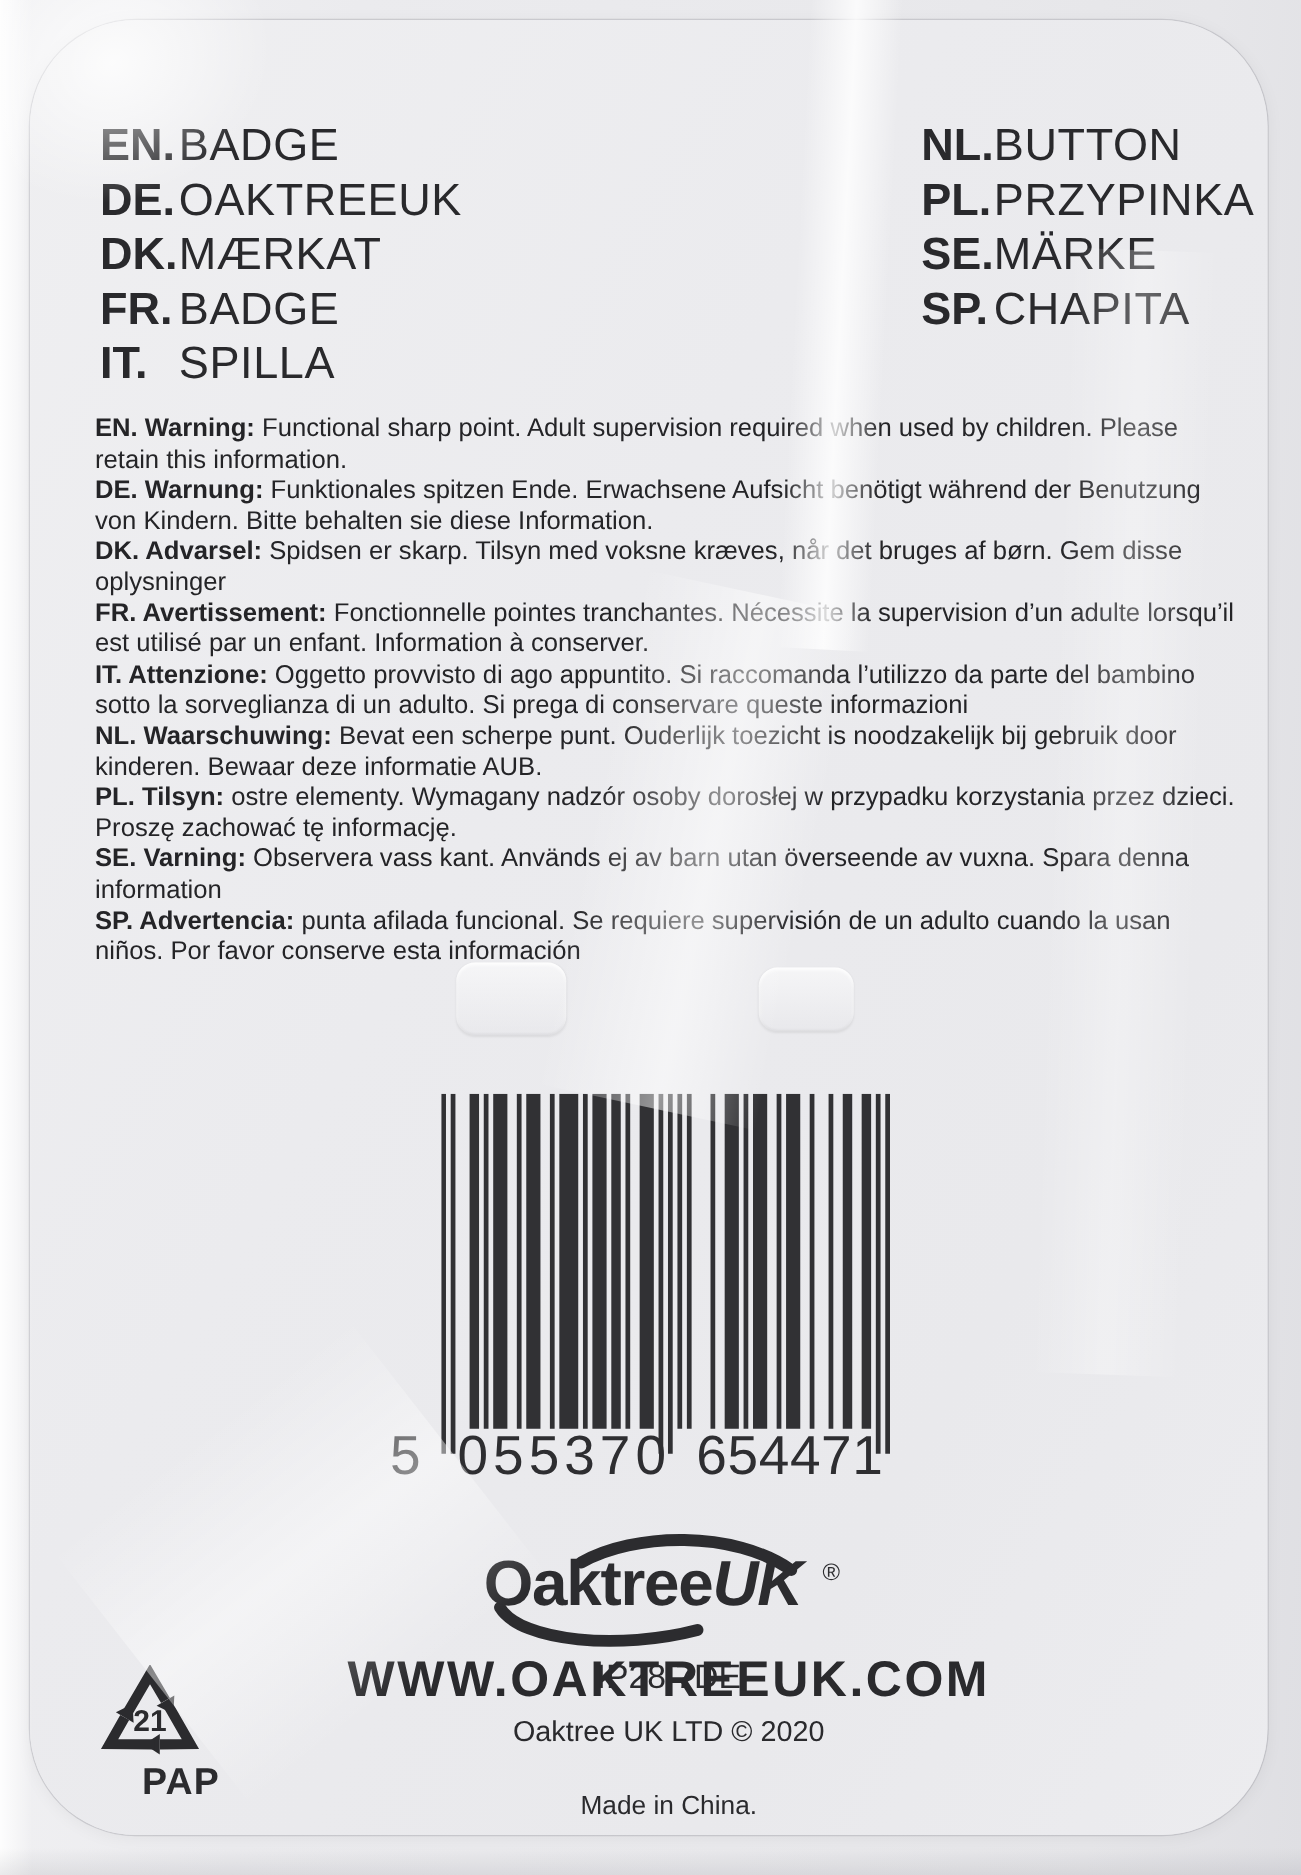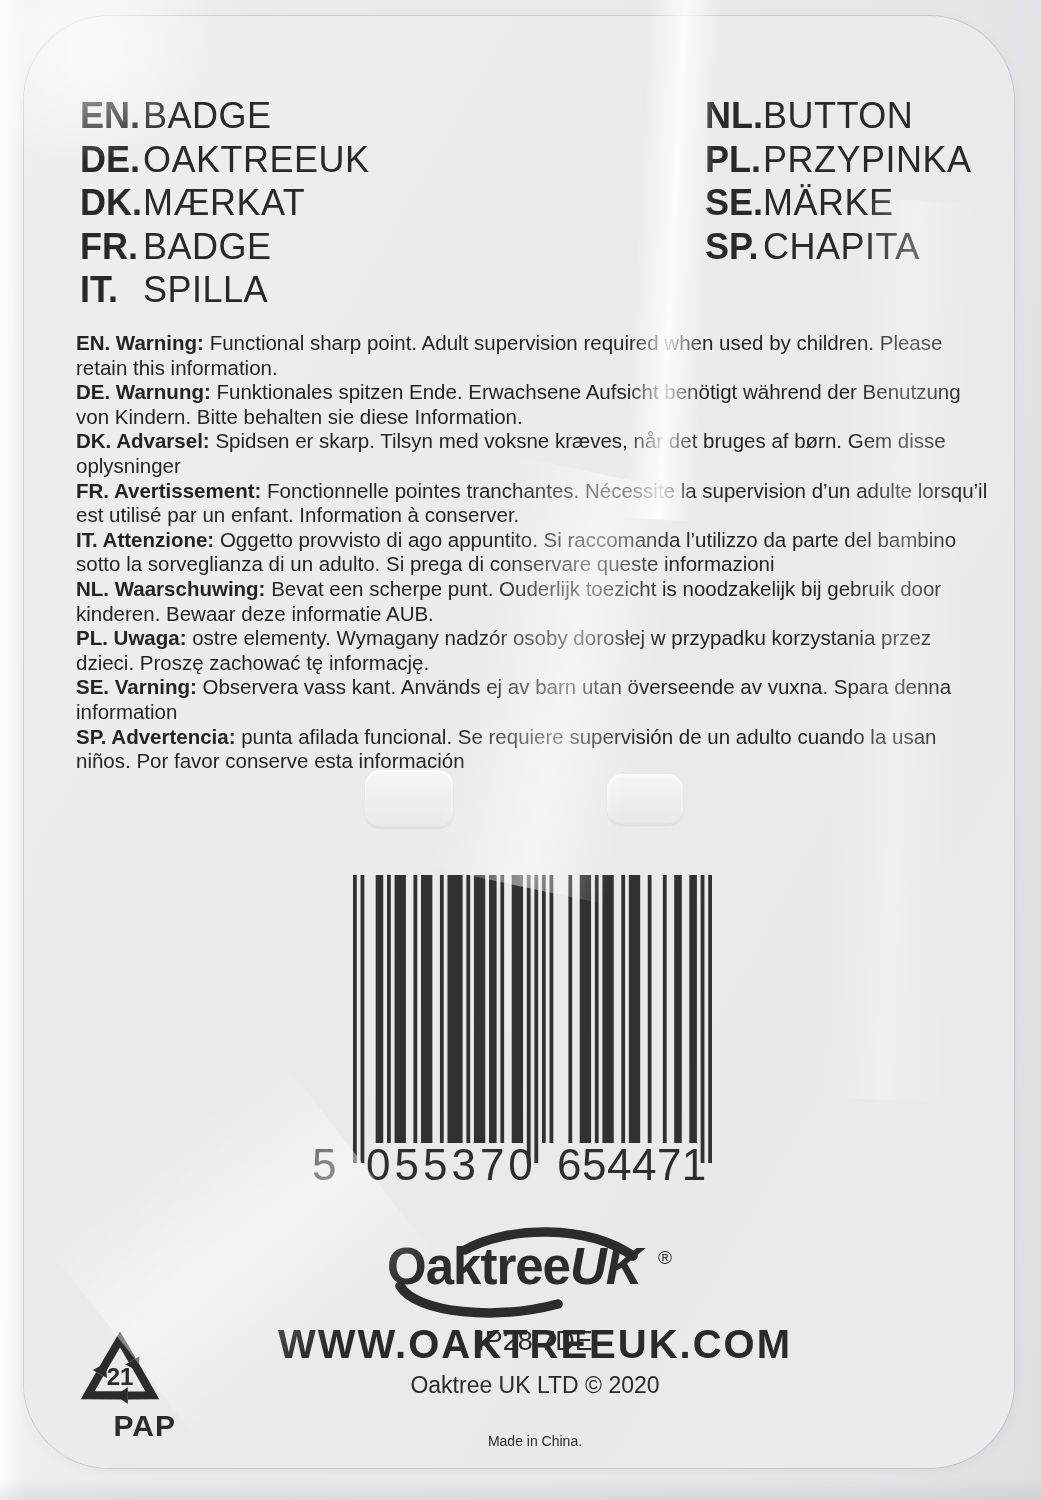--- a/index.html
+++ b/index.html
@@ -9,21 +9,21 @@
     font-family:"Liberation Sans",sans-serif;color:#2b2b2e;
   }
   .insert{
     position:absolute;left:24px;top:16px;width:990px;height:1452px;border-radius:85px;
     background:linear-gradient(120deg,#efeff1 0%,#ebebee 40%,#e9e9ec 75%,#ececef 100%);
     box-shadow:0 0 0 1px rgba(150,150,158,.35),0 2px 14px rgba(0,0,0,.05);
   }
   
   .lang-col{position:absolute;top:94px;font-size:36px;line-height:43.5px;color:#29292c;}
   .lang-left{left:80px;}
-  .lang-right{left:705px;}
+  .lang-right{left:737px;}
   .lang-row{display:flex;}
   .lang-code{font-weight:bold;}
   .lang-left .lang-code{width:63px;}
   .lang-right .lang-code{width:58px;}
   .lang-name{letter-spacing:.5px;}
   
   .warnings{position:absolute;left:76px;top:331px;width:912px;font-size:20.5px;line-height:24.6px;color:#242427;}
   .warnings p{margin:0;}
   
   .slot{
@@ -39,21 +39,21 @@
   .bc-first{left:312px;}
   .bc-left{left:366px;letter-spacing:4px;}
   .bc-right{left:557px;letter-spacing:.5px;}
   
   .logo{position:absolute;left:342px;top:1220px;}
   
   .center-line{position:absolute;left:30px;width:1010px;text-align:center;color:#2a2a2d;}
   .website{top:1322px;font-size:40px;font-weight:bold;letter-spacing:2px;}
   .company{top:1372px;font-size:23px;}
   .postcode{top:1326px;font-size:27px;}
-  .origin{top:1433px;font-size:14px;}
+  .origin{top:1433px;font-size:21px;}
   
   .recycle{position:absolute;left:72px;top:1332px;}
   .pap{position:absolute;left:64px;top:1409px;width:112px;text-align:right;font-size:30px;font-weight:bold;letter-spacing:1px;color:#2b2b2e;}
   
   .glare{position:absolute;pointer-events:none;}
   .g1{left:636px;top:-40px;width:74px;height:560px;transform:rotate(3deg);
       background:linear-gradient(90deg,rgba(255,255,255,0),rgba(255,255,255,.8) 50%,rgba(255,255,255,0));}
   .g2{left:470px;top:470px;width:180px;height:420px;transform:rotate(12deg);
       background:linear-gradient(90deg,rgba(255,255,255,0),rgba(255,255,255,.5) 55%,rgba(255,255,255,0));}
   .g3{left:90px;top:1120px;width:300px;height:260px;transform:rotate(-38deg);
@@ -116,21 +116,21 @@
     </div>
   </div>
 
   <div class="warnings">
     <p><b>EN.  Warning:</b> <span>Functional sharp point. Adult supervision required when used by children. Please retain this information.</span></p>
     <p><b>DE.  Warnung:</b> <span>Funktionales spitzen Ende. Erwachsene Aufsicht benötigt während der Benutzung von Kindern. Bitte behalten sie diese Information.</span></p>
     <p><b>DK.  Advarsel:</b> <span>Spidsen er skarp. Tilsyn med voksne kræves, når det bruges af børn. Gem disse oplysninger</span></p>
     <p><b>FR.  Avertissement:</b> <span>Fonctionnelle pointes tranchantes. Nécessite la supervision d’un adulte lorsqu’il est utilisé par un enfant.  Information à conserver.</span></p>
     <p><b>IT. Attenzione:</b> <span>Oggetto provvisto di ago appuntito. Si raccomanda l’utilizzo da parte del bambino sotto la sorveglianza di un adulto. Si prega di conservare queste informazioni</span></p>
     <p><b>NL. Waarschuwing:</b> <span>Bevat een scherpe punt. Ouderlijk toezicht is noodzakelijk bij gebruik door kinderen. Bewaar deze informatie AUB.</span></p>
-    <p><b>PL. Uwaga:</b> <span>ostre elementy. Wymagany nadzór osoby dorosłej w przypadku korzystania przez dzieci. Proszę zachować tę informację.</span></p>
+    <p><b>PL. Tilsyn:</b> <span>ostre elementy. Wymagany nadzór osoby dorosłej w przypadku korzystania przez dzieci. Proszę zachować tę informację.</span></p>
     <p><b>SE. Varning:</b> <span>Observera vass kant. Används ej av barn utan överseende av vuxna. Spara denna information</span></p>
     <p><b>SP.  Advertencia:</b> <span>punta afilada funcional. Se requiere supervisión de un adulto cuando la usan niños. Por favor conserve esta información</span></p>
   </div>
 
   <div class="slot" id="slot1"></div>
   <div class="slot" id="slot2"></div>
 
   <svg class="barcode" width="360" height="290" viewBox="0 0 360 290" aria-hidden="true">
     <g id="barcode-bars">
         <rect x="0.00" y="0" width="3.78" height="288" fill="#313134"></rect>

